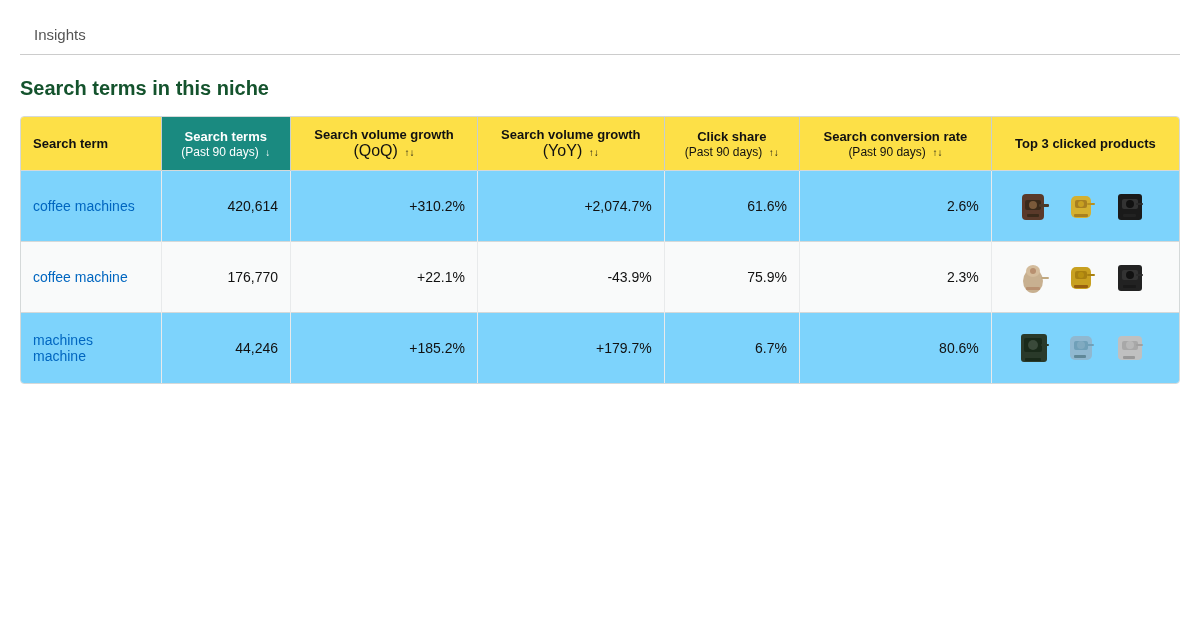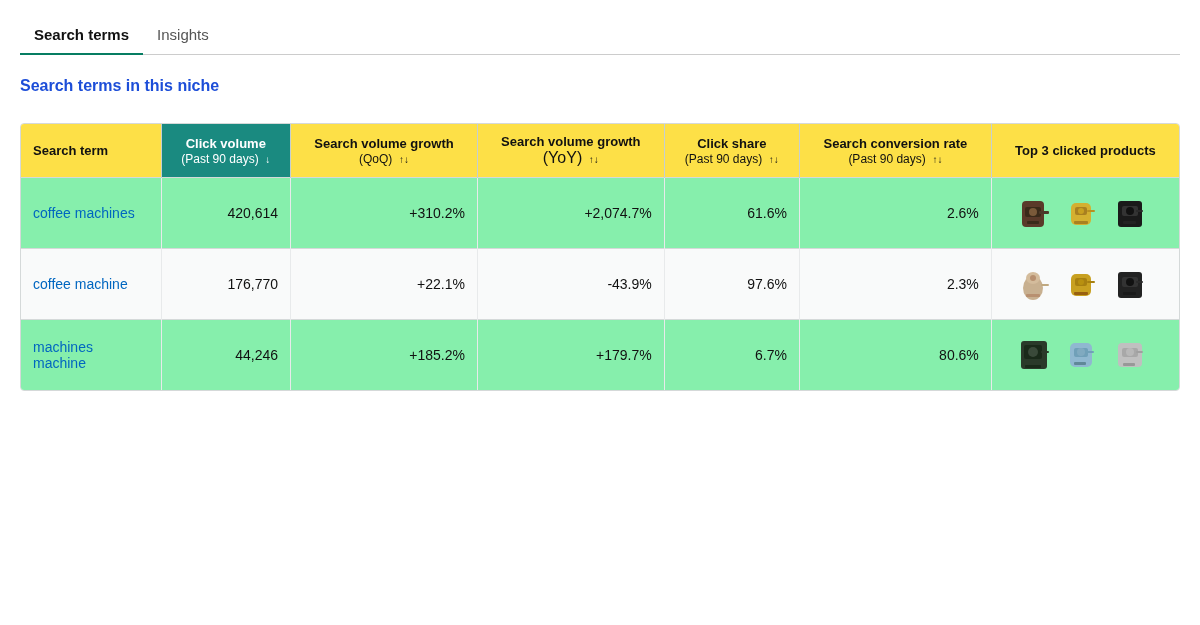--- a/index.html
+++ b/index.html
@@ -33,24 +33,24 @@
       margin-bottom: -1px;
     }
     .tab.active {
       color: #111;
       border-bottom: 2px solid #067d62;
       font-weight: 600;
     }
 
     
     .section-title {
-      font-size: 16px;
+      font-size: 20px;
       font-weight: 700;
-      margin-bottom: 28px;
-      color: #1d4ed8;
+      margin-bottom: 16px;
+      color: #14532d;
     }
 
     
     .table-container {
       border: 1px solid #d5d9d9;
       border-radius: 4px;
       overflow: hidden;
     }
     table {
       width: 100%;
@@ -79,21 +79,21 @@
       background: #1a8a80;
       color: #fff;
     }
     .sort-icon {
       font-size: 10px;
       margin-left: 3px;
       display: inline-block;
     }
     tbody tr {
       border-top: 1px solid #d5d9d9;
-      background: #86efac;
+      background: #7dd3fc;
     }
     tbody tr:nth-child(even) {
       background: #f9fafa;
     }
     tbody td {
       padding: 14px 12px;
       text-align: right;
       font-size: 14px;
       color: #111;
       vertical-align: middle;
@@ -131,41 +131,40 @@
       width: 40px;
       height: 40px;
     }
   </style>
 </head>
 <body>
 
 <div class="page-wrapper">
 
   <div class="tabs">
-    <div class="tab active">Search terms</div>
     <div class="tab">Insights</div>
   </div>
 
   <div class="section-title">Search terms in this niche</div>
 
   <div class="table-container">
     <table>
       <thead>
         <tr>
           <th>
             <span>Search term</span>
           </th>
           <th class="active-col">
-            <span>Click volume</span><br>
+            <span>Search terms</span><br>
             <span style="font-weight:400; font-size:12px;">(Past 90 days)</span>
             <span class="sort-icon">↓</span>
           </th>
           <th>
             <span>Search volume growth</span><br>
-            <span style="font-weight:400; font-size:12px;">(QoQ)</span>
+            <span style="font-weight:400; font-size:16px;">(QoQ)</span>
             <span class="sort-icon">↑↓</span>
           </th>
           <th>
             <span>Search volume growth</span><br>
             <span style="font-weight:400; font-size:16px;">(YoY)</span>
             <span class="sort-icon">↑↓</span>
           </th>
           <th>
             <span>Click share</span><br>
             <span style="font-weight:400; font-size:12px;">(Past 90 days)</span>
@@ -219,21 +218,21 @@
     </svg>
                 </div>
               </div>
             </td>
           </tr>
           <tr>
             <td>coffee machine</td>
             <td>176,770</td>
             <td>+22.1%</td>
             <td>-43.9%</td>
-            <td>97.6%</td>
+            <td>75.9%</td>
             <td>2.3%</td>
             <td>
               <div class="product-thumbs">
                 <div class="thumb">
                   <svg viewBox="0 0 40 40" xmlns="http://www.w3.org/2000/svg">
       <ellipse cx="16" cy="24" rx="10" ry="12" fill="#c8b090"></ellipse>
       <ellipse cx="16" cy="14" rx="7" ry="6" fill="#d4bc9c"></ellipse>
       <circle cx="16" cy="14" r="3" fill="#b89070"></circle>
       <rect x="24" y="20" width="8" height="2" rx="1" fill="#c0a880"></rect>
       <rect x="9" y="30" width="14" height="3" rx="1" fill="#b89070"></rect>

